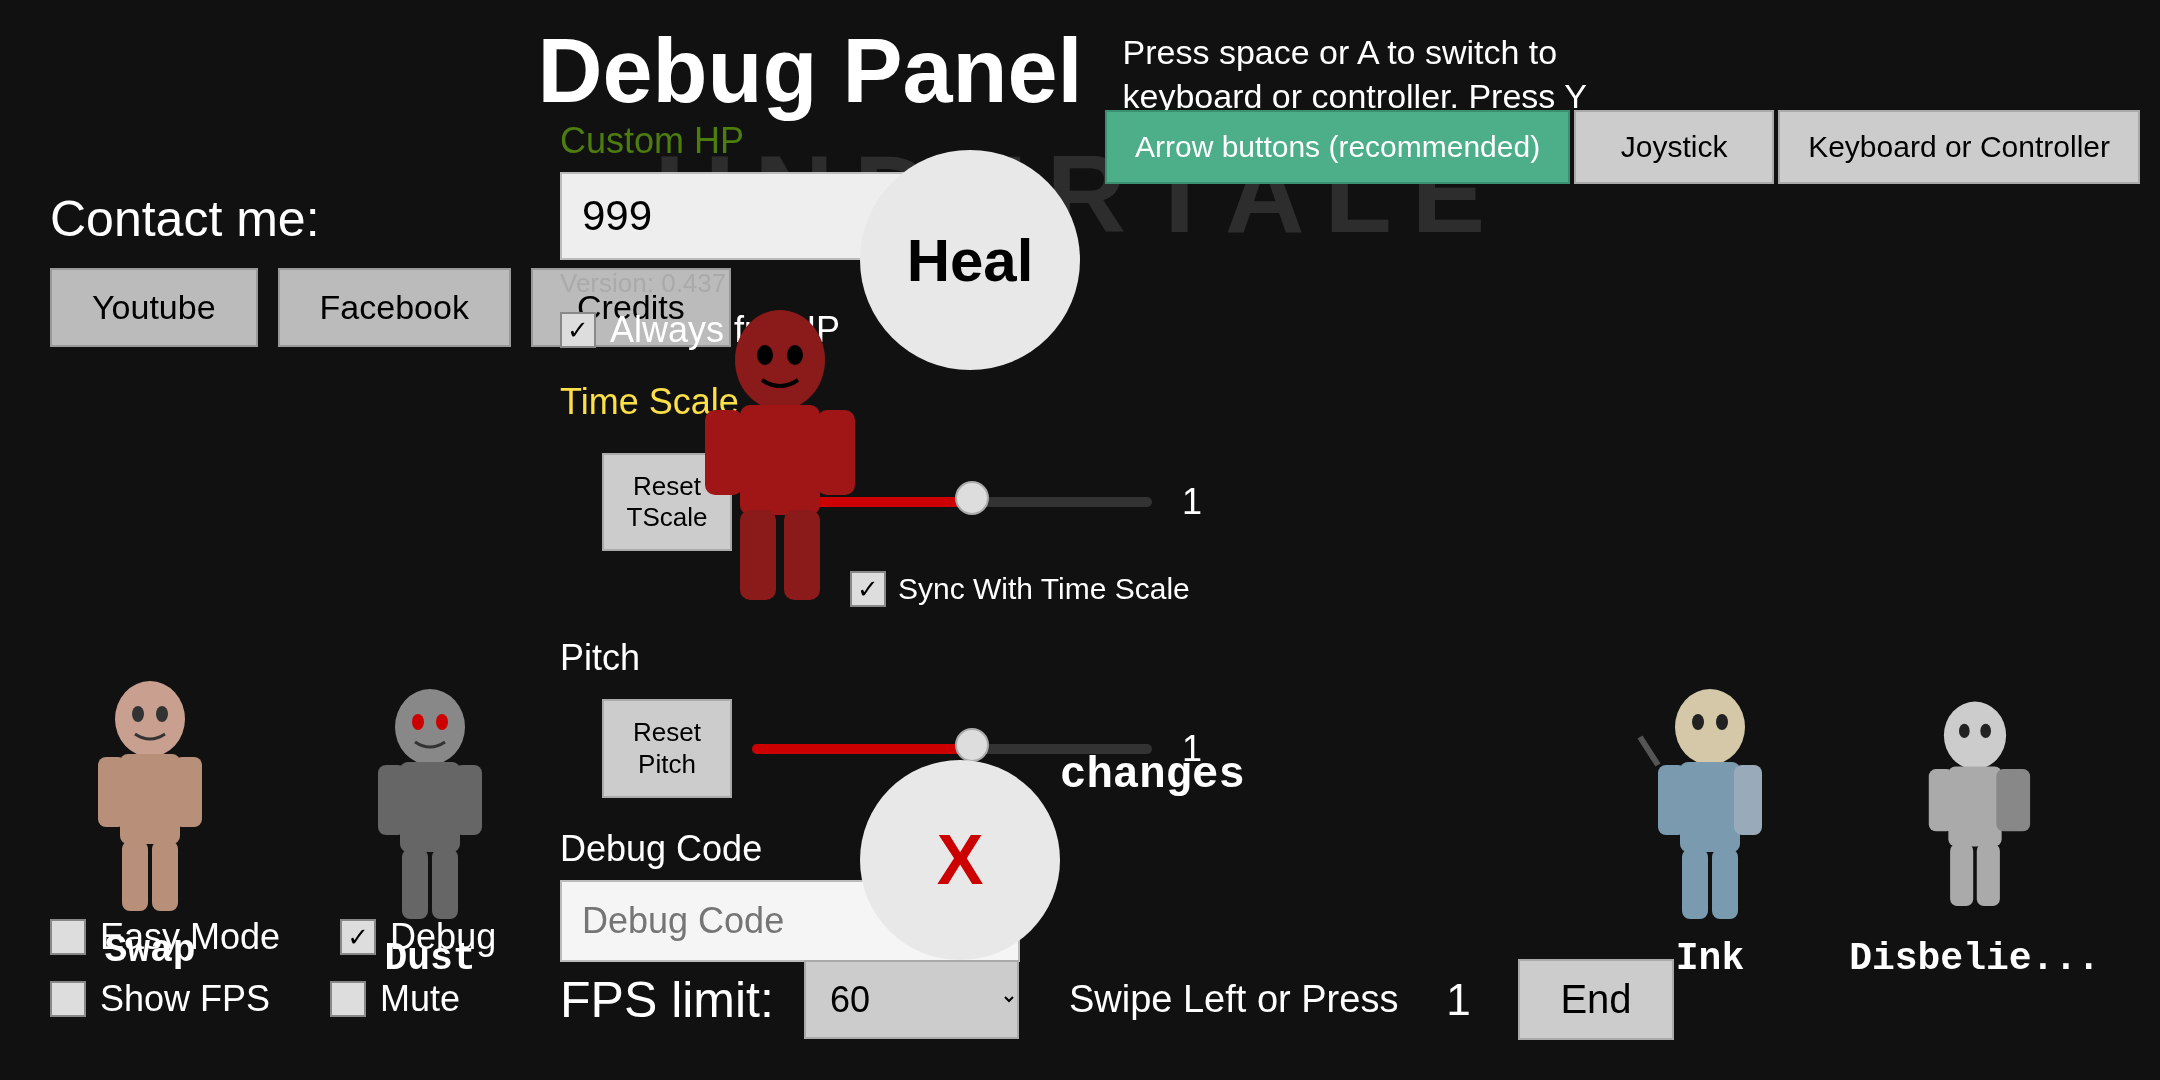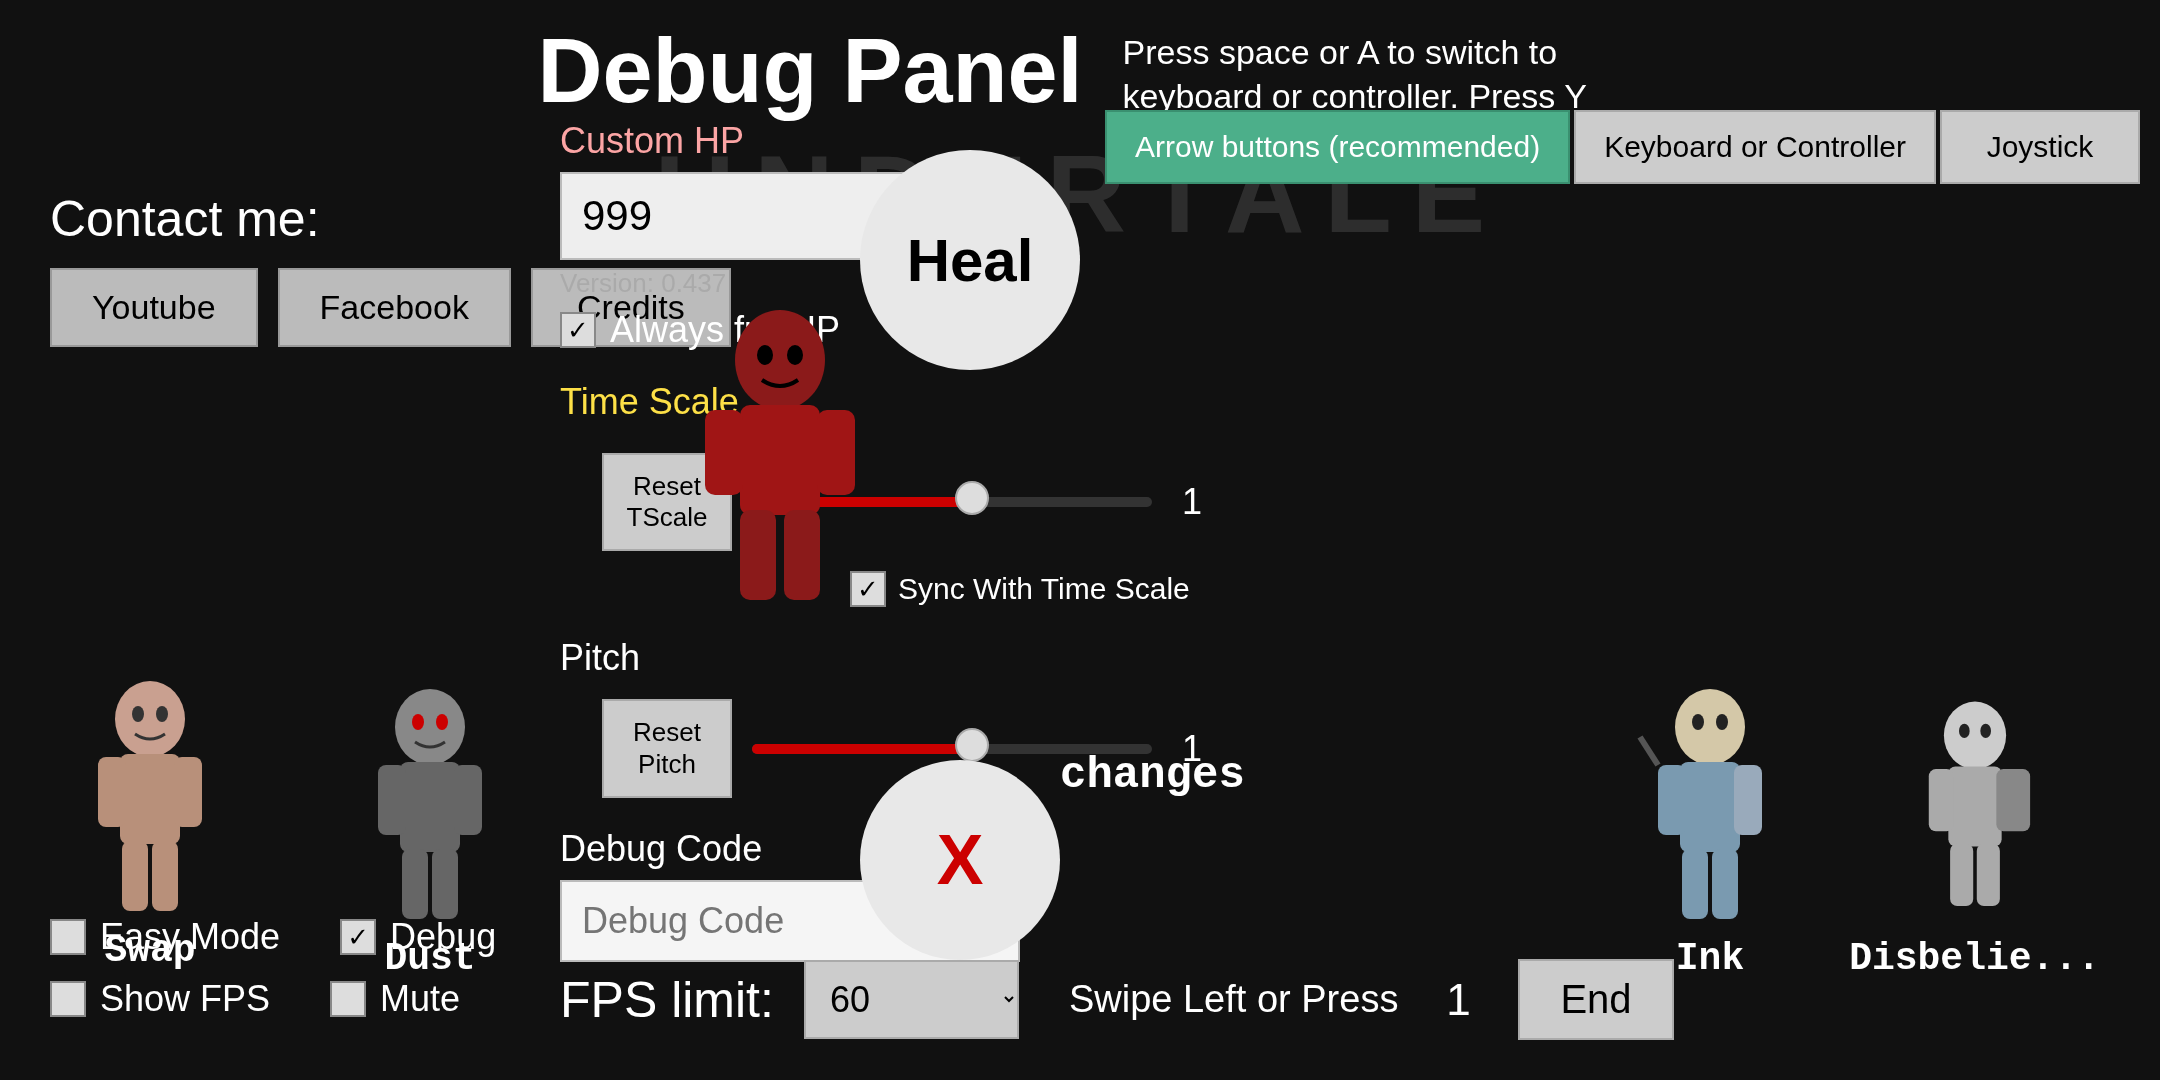--- a/index.html
+++ b/index.html
@@ -91,21 +91,21 @@
     .main-panel {
       position: absolute;
       top: 120px;
       left: 560px;
       width: 700px;
     }
 
     .custom-hp-label {
       font-size: 36px;
       margin-bottom: 10px;
-      color: #fca5a5;
+      color: #4d7c0f;
     }
     .hp-input {
       width: 460px;
       padding: 18px 20px;
       font-size: 42px;
       background: #eee;
       border: 2px solid #bbb;
       color: #000;
       margin-bottom: 8px;
     }
@@ -344,22 +344,22 @@
 
 <div class="game-title-bg">UNDERTALE</div>
 
 <div class="header">
   <div class="title">Debug Panel</div>
   <div class="header-hint">Press space or A to switch to keyboard or controller. Press Y to go to the main menu.</div>
 </div>
 
 <div class="control-tabs">
   <button class="ctrl-btn active">Arrow buttons (recommended)</button>
+  <button class="ctrl-btn">Joystick</button>
   <button class="ctrl-btn">Keyboard or Controller</button>
-  <button class="ctrl-btn">Joystick</button>
 </div>
 
 <div class="contact-section">
   <div class="contact-label">Contact me:</div>
   <div class="contact-buttons">
     <button class="contact-btn">Youtube</button>
     <button class="contact-btn">Facebook</button>
     <button class="contact-btn">Credits</button>
   </div>
 </div>

